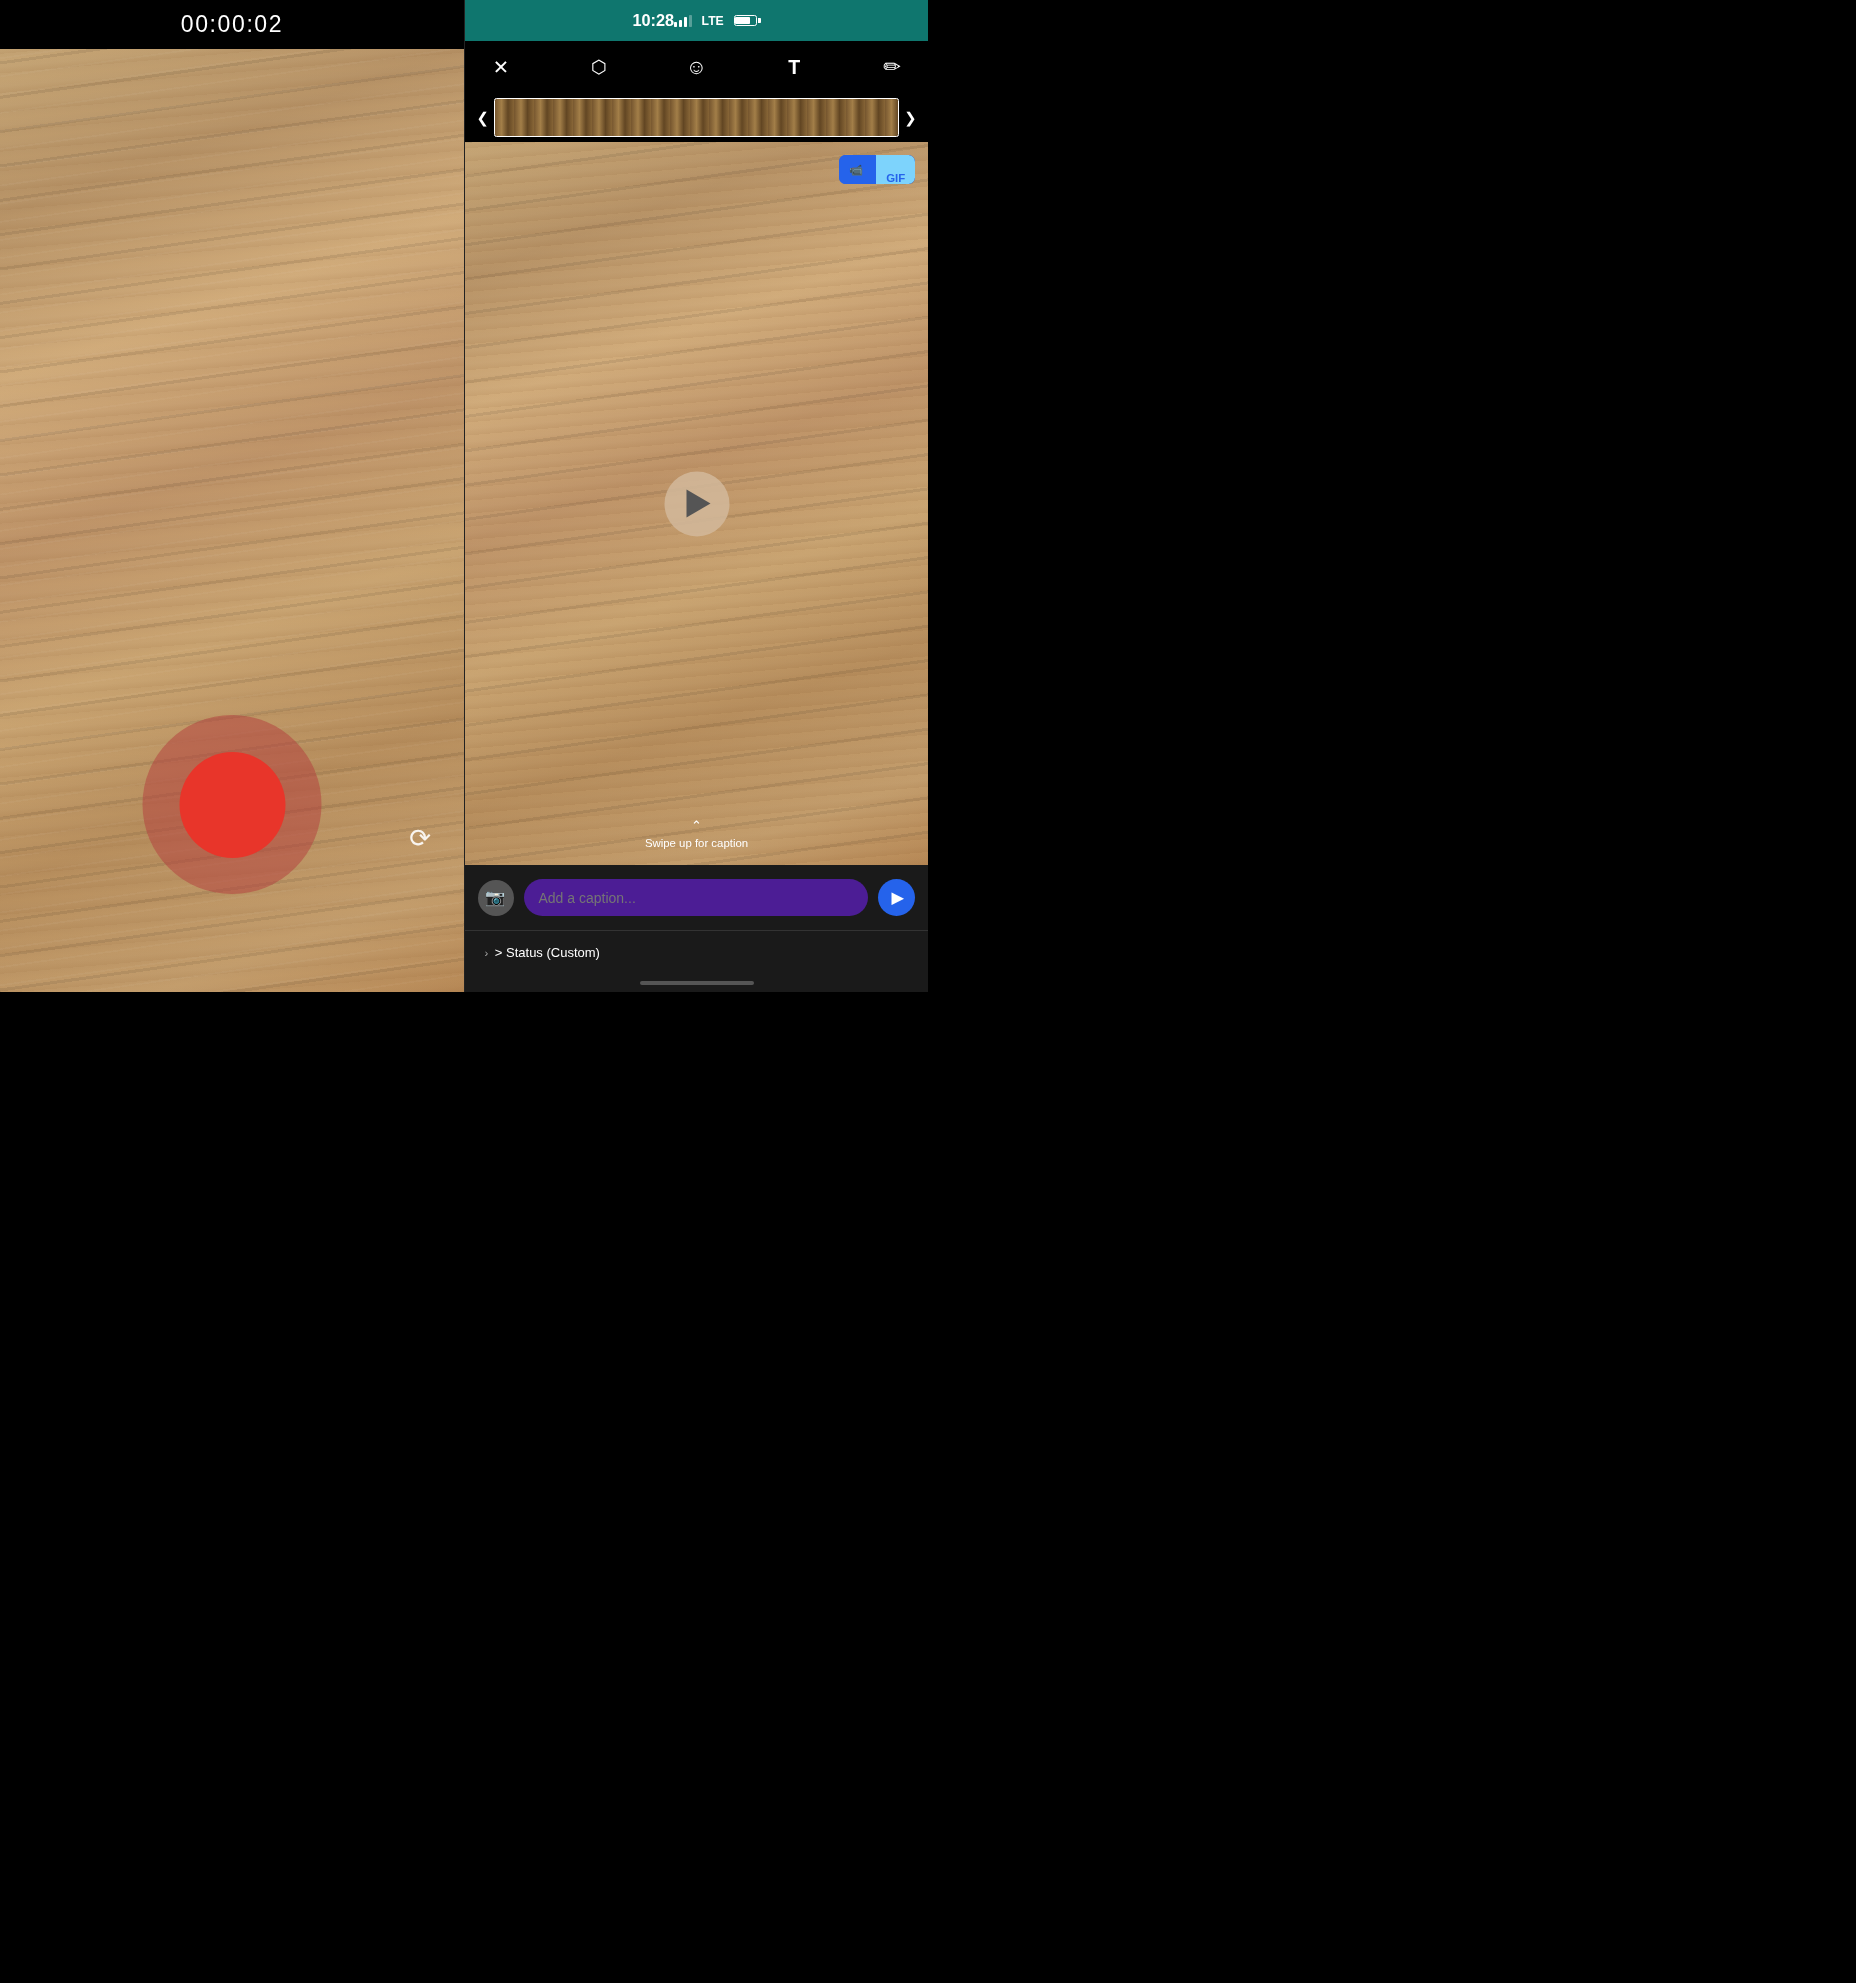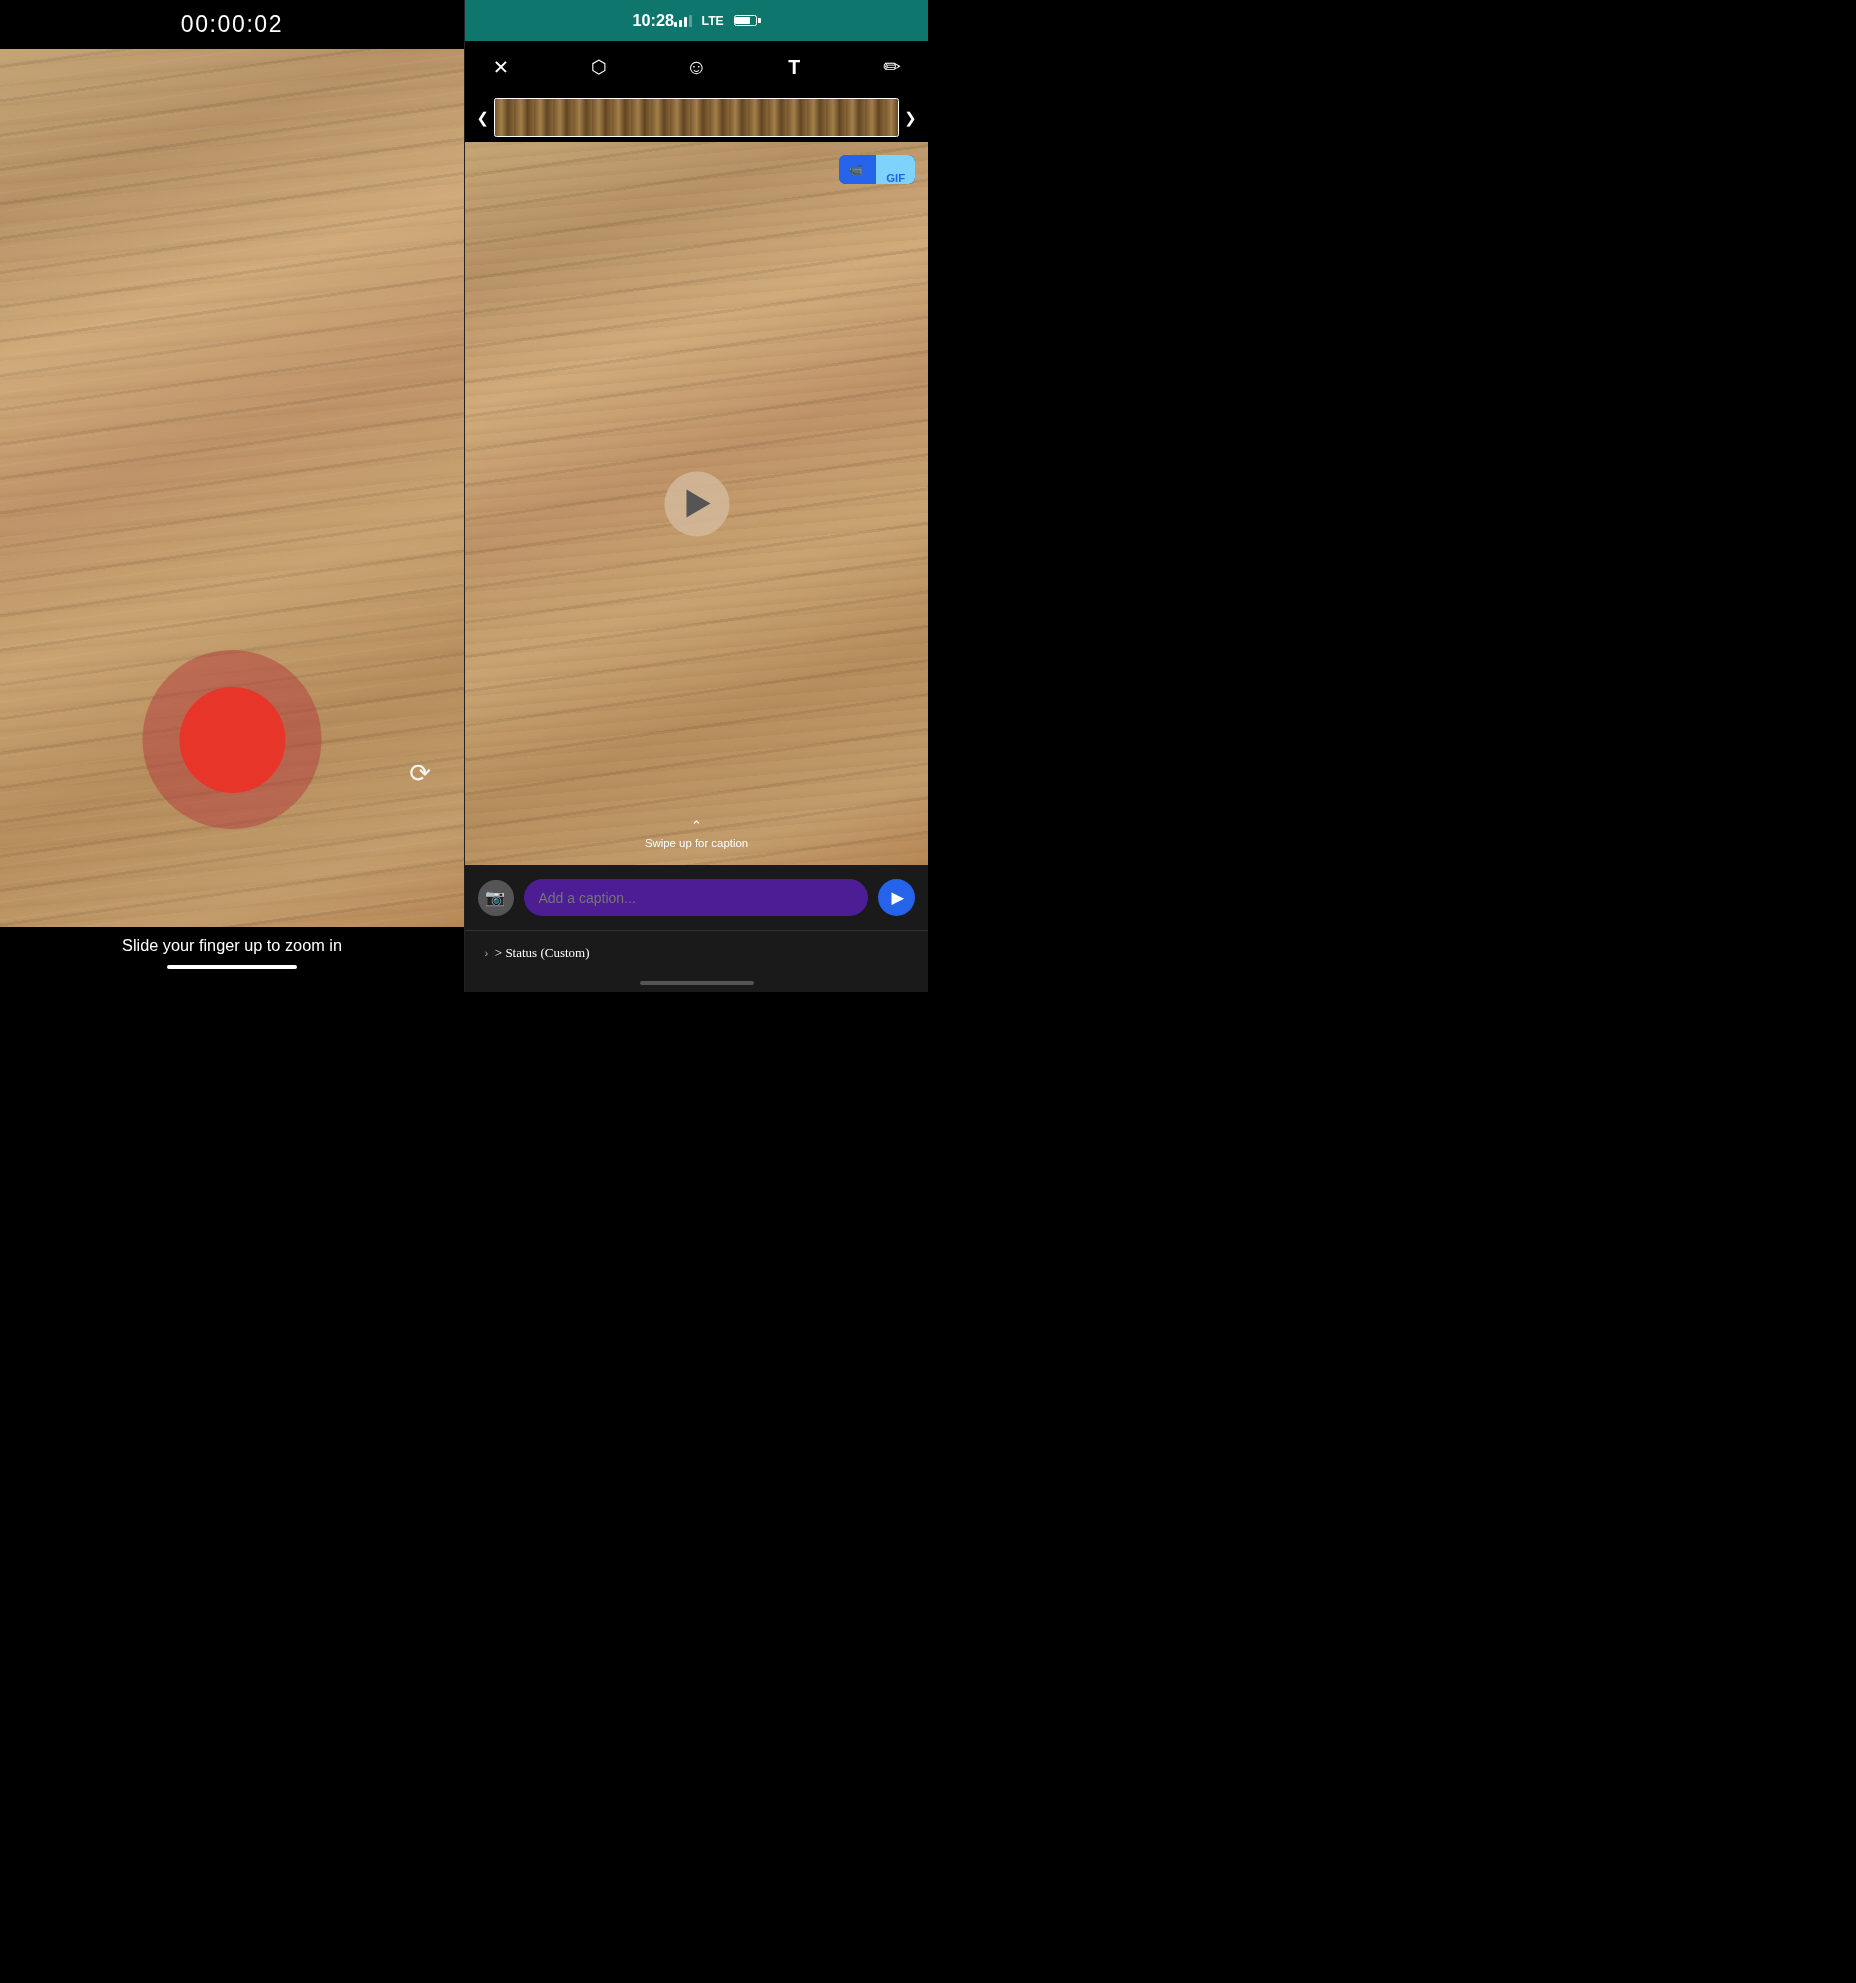--- a/index.html
+++ b/index.html
@@ -488,21 +488,20 @@
     .status-custom-chevron {
       color: #aaa;
       font-size: 11.4px;
       margin-right: 6.5px;
     }
 
     .status-custom-text {
       color: #fff;
       font-size: 13px;
       font-weight: 400;
-      font-family: Liberation Serif, serif;
     }
 
     .home-indicator-right {
       height: 18px;
       background: #1a1a1a;
       display: flex;
       align-items: center;
       justify-content: center;
       flex-shrink: 0;
     }
@@ -529,24 +528,20 @@
 
     <div class="record-circle-outer">
       <div class="record-circle-inner"></div>
     </div>
 
     <div class="flip-camera-btn">
       <span class="flip-camera-icon">⟳</span>
     </div>
   </div>
 
-  <div class="left-bottom-bar">
-    <span class="zoom-hint-text">Slide your finger up to zoom in</span>
-    <div class="home-indicator-left"></div>
-  </div>
 
 </div>
 
 <div class="right-panel">
 
   <div class="status-bar">
     <span class="status-time">10:28</span>
     <div class="status-icons">
       <div class="signal-bars">
         <div class="signal-bar" style="height:4.9px;"></div>

